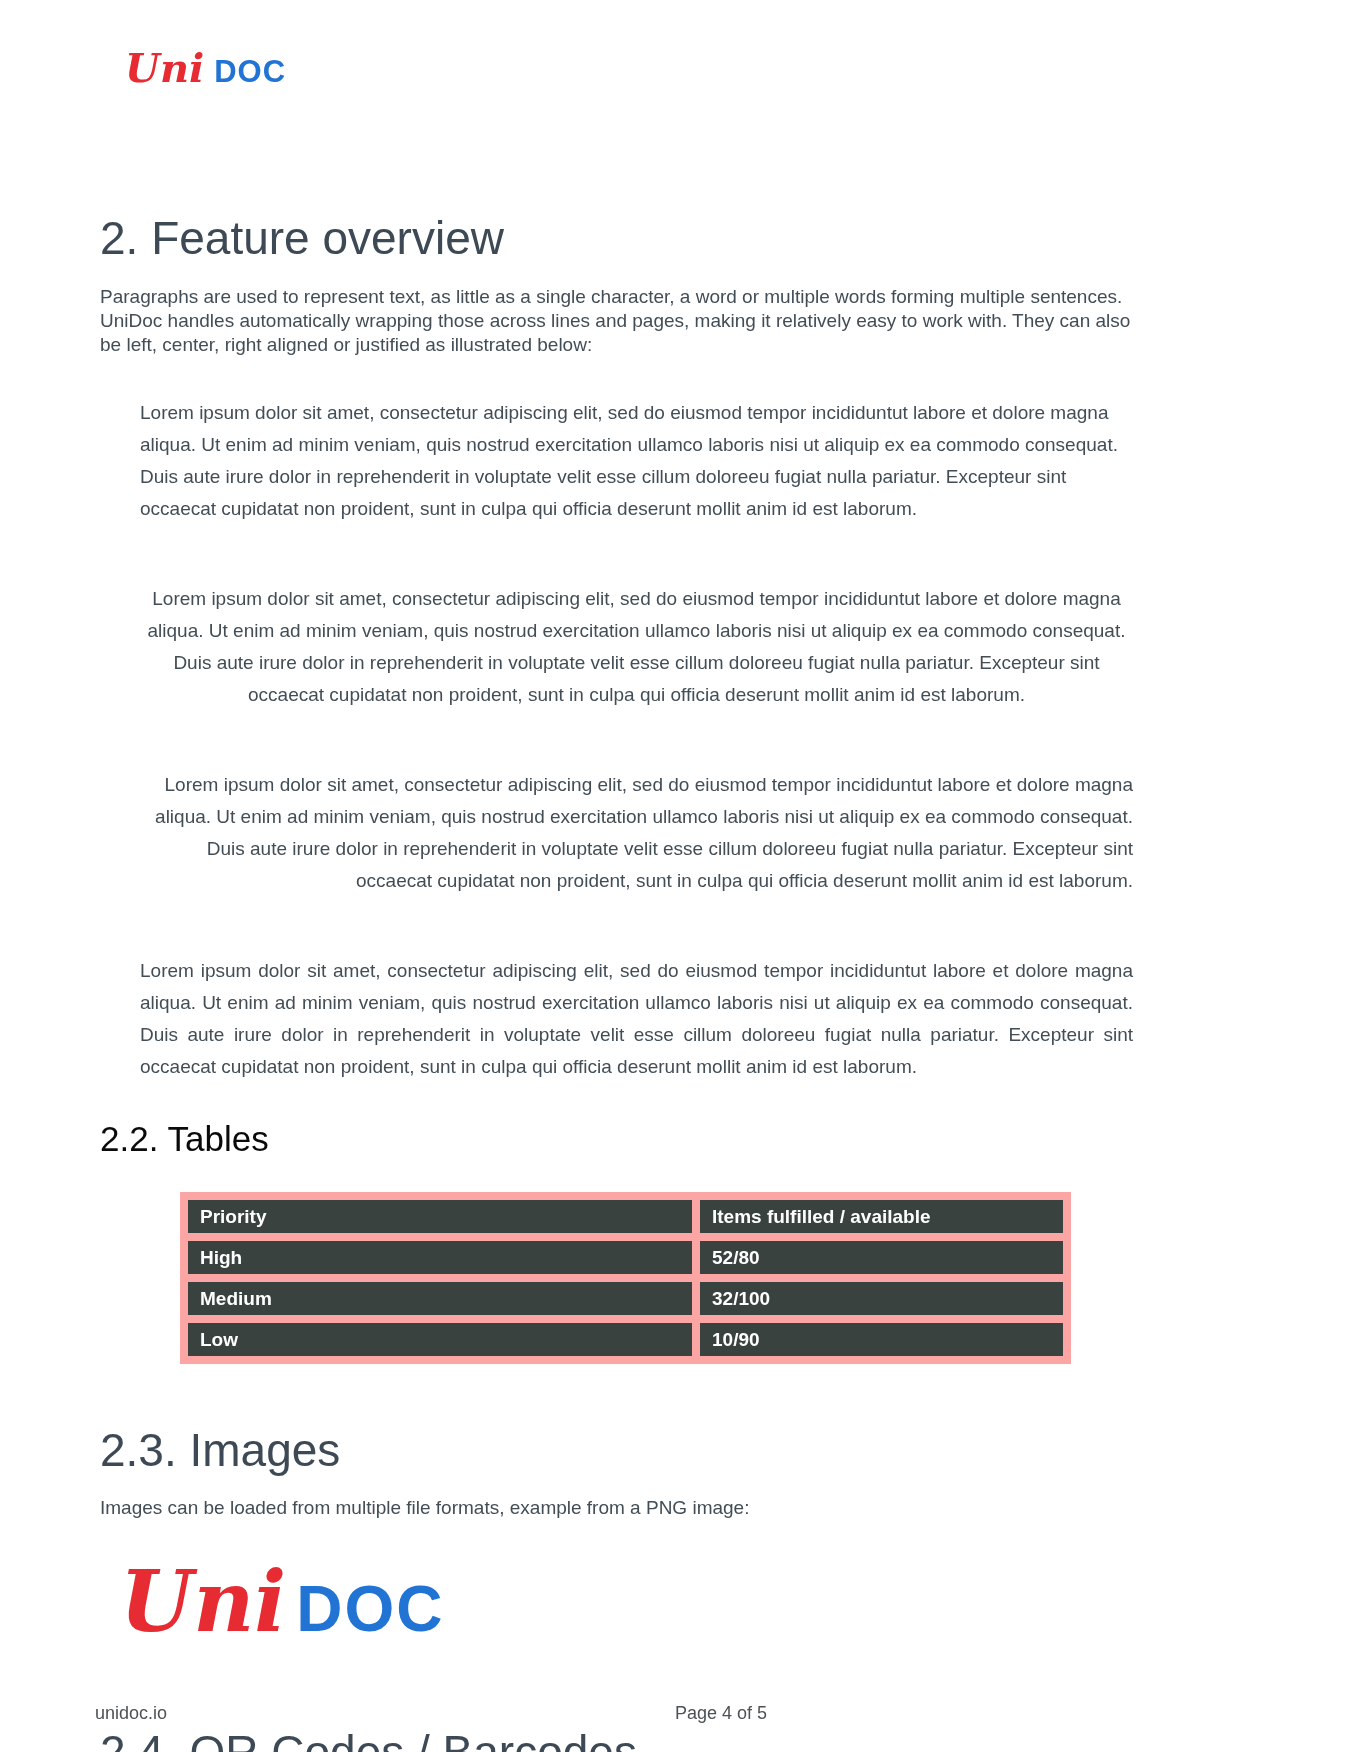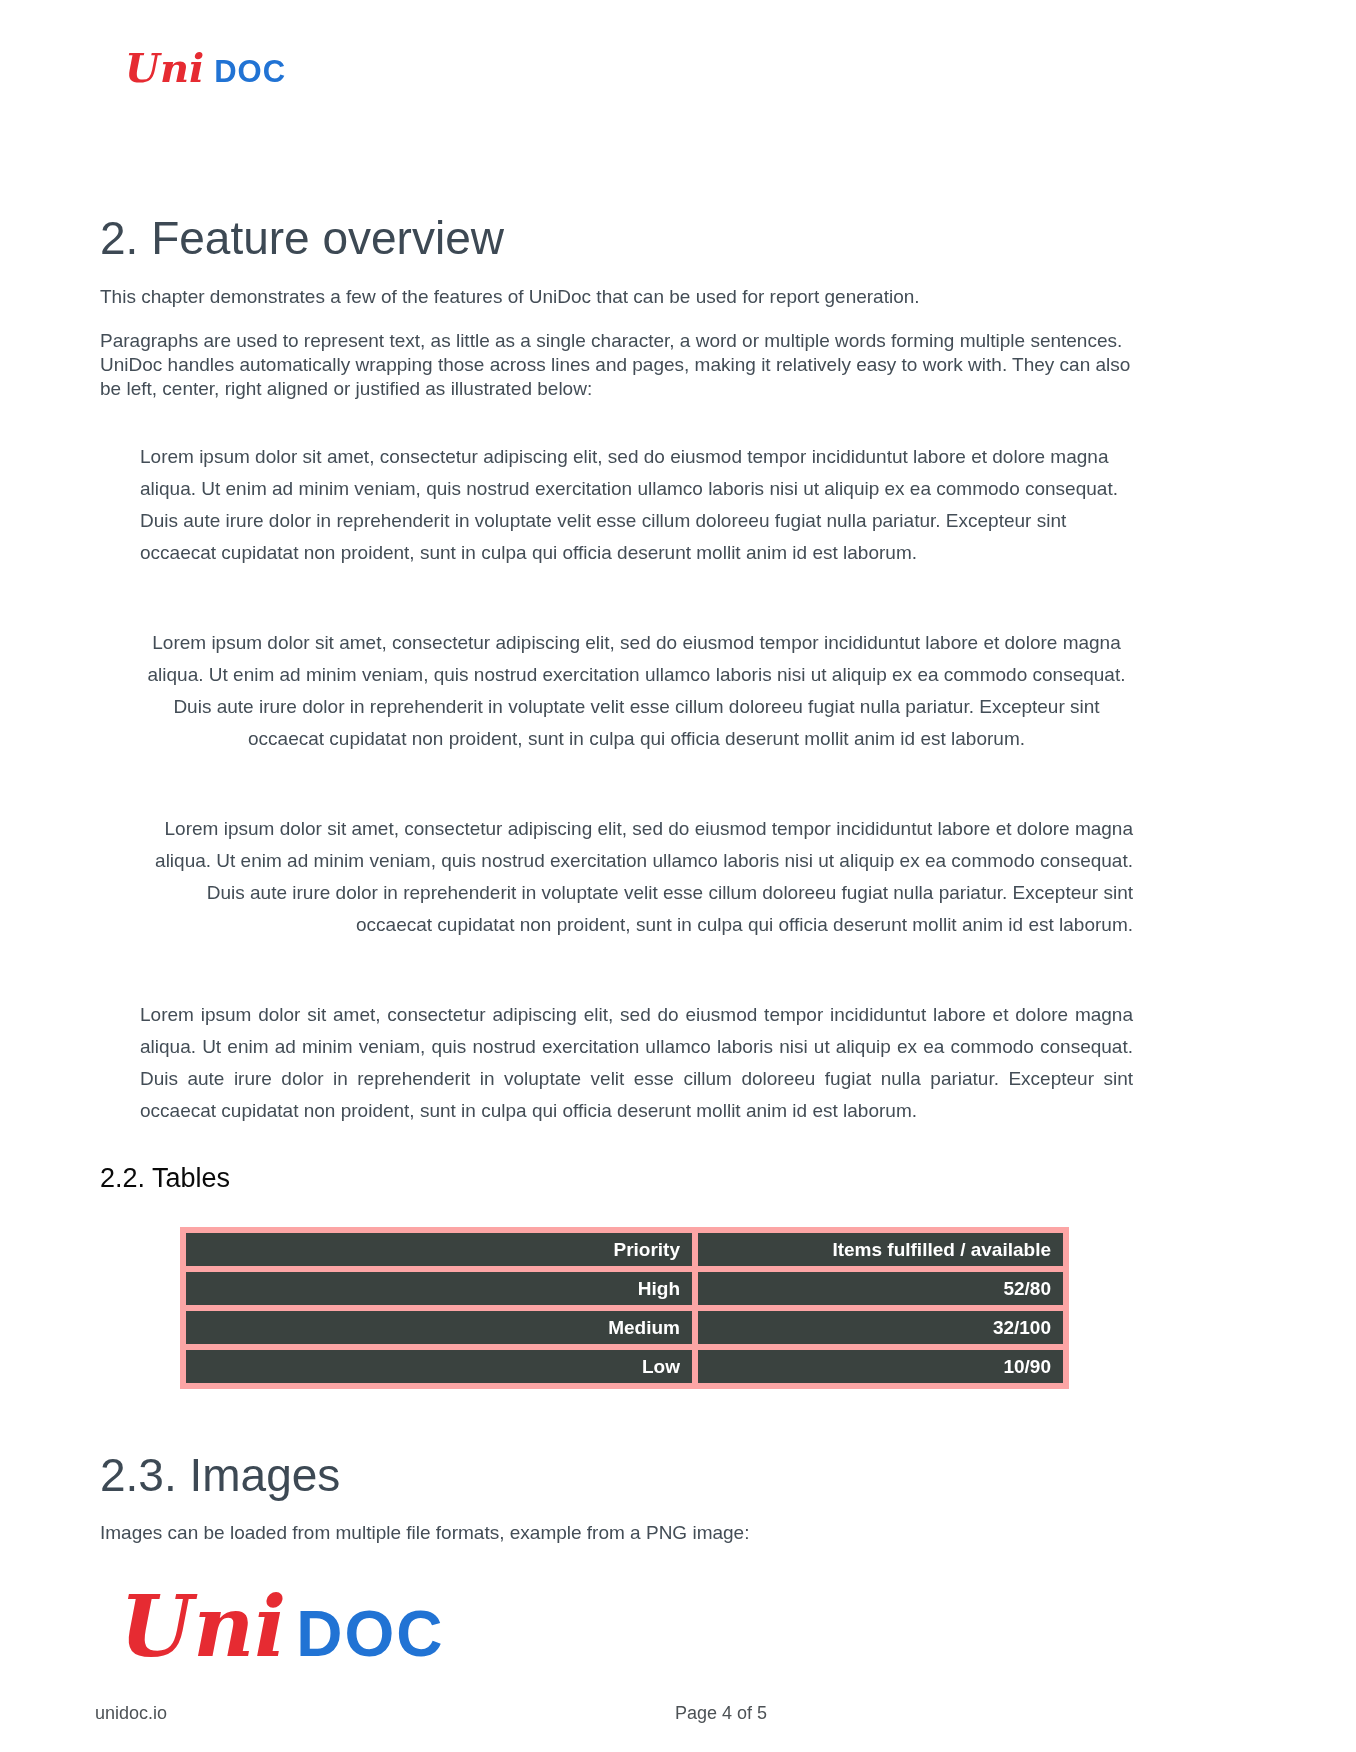--- a/index.html
+++ b/index.html
@@ -62,41 +62,41 @@
   }
   .lorem.first { margin-top: 30px; }
   .lorem + .lorem { margin-top: 48px; }
   .align-left    { text-align: left; }
   .align-center  { text-align: center; }
   .align-right   { text-align: right; }
   .align-justify { text-align: justify; }
 
   .h2-tables {
     margin-top: 26px;
-    font-size: 27px;
+    font-size: 35px;
     font-weight: 400;
     color: #0a0a0a;
   }
 
   table.priority {
     margin: 28px 0 0 85px;
     width: 883px;
     border-collapse: collapse;
     table-layout: fixed;
   }
   table.priority col.c1 { width: 512px; }
   table.priority col.c2 { width: 371px; }
   table.priority th, table.priority td {
     background: #3a423f;
     color: #ffffff;
     font-weight: 700;
     font-size: 19px;
-    text-align: right;
+    text-align: left;
     padding: 6px 12px 5px 12px;
-    border: 6px solid #fca5a5;
+    border: 8px solid #fca5a5;
   }
 
   .footer {
     position: absolute;
     top: 1688px;
     left: 0;
     width: 100%;
     font-size: 18px;
     color: #4d5256;
   }
@@ -107,21 +107,20 @@
 <body>
 
 <div class="page">
   <div class="content">
 
     <div class="brand brand-top">
       <span class="uni">Uni</span><span class="doc">DOC</span>
     </div>
 
     <h1 class="sec h1-overview">2. Feature overview</h1>
-    <p class="body-text mt-intro">This chapter demonstrates a few of the features of UniDoc that can be used for report generation.</p>
 
     <p class="body-text mt-intro">Paragraphs are used to represent text, as little as a single character, a word or multiple words forming multiple sentences. UniDoc handles automatically wrapping those across lines and pages, making it relatively easy to work with. They can also be left, center, right aligned or justified as illustrated below:</p>
 
     <p class="lorem first align-left">Lorem ipsum dolor sit amet, consectetur adipiscing elit, sed do eiusmod tempor incididuntut labore et dolore magna aliqua. Ut enim ad minim veniam, quis nostrud exercitation ullamco laboris nisi ut aliquip ex ea commodo consequat. Duis aute irure dolor in reprehenderit in voluptate velit esse cillum doloreeu fugiat nulla pariatur. Excepteur sint occaecat cupidatat non proident, sunt in culpa qui officia deserunt mollit anim id est laborum.</p>
     <p class="lorem align-center">Lorem ipsum dolor sit amet, consectetur adipiscing elit, sed do eiusmod tempor incididuntut labore et dolore magna aliqua. Ut enim ad minim veniam, quis nostrud exercitation ullamco laboris nisi ut aliquip ex ea commodo consequat. Duis aute irure dolor in reprehenderit in voluptate velit esse cillum doloreeu fugiat nulla pariatur. Excepteur sint occaecat cupidatat non proident, sunt in culpa qui officia deserunt mollit anim id est laborum.</p>
     <p class="lorem align-right">Lorem ipsum dolor sit amet, consectetur adipiscing elit, sed do eiusmod tempor incididuntut labore et dolore magna aliqua. Ut enim ad minim veniam, quis nostrud exercitation ullamco laboris nisi ut aliquip ex ea commodo consequat. Duis aute irure dolor in reprehenderit in voluptate velit esse cillum doloreeu fugiat nulla pariatur. Excepteur sint occaecat cupidatat non proident, sunt in culpa qui officia deserunt mollit anim id est laborum.</p>
     <p class="lorem align-justify">Lorem ipsum dolor sit amet, consectetur adipiscing elit, sed do eiusmod tempor incididuntut labore et dolore magna aliqua. Ut enim ad minim veniam, quis nostrud exercitation ullamco laboris nisi ut aliquip ex ea commodo consequat. Duis aute irure dolor in reprehenderit in voluptate velit esse cillum doloreeu fugiat nulla pariatur. Excepteur sint occaecat cupidatat non proident, sunt in culpa qui officia deserunt mollit anim id est laborum.</p>
 
     <h2 class="h2-tables">2.2. Tables</h2>
 

